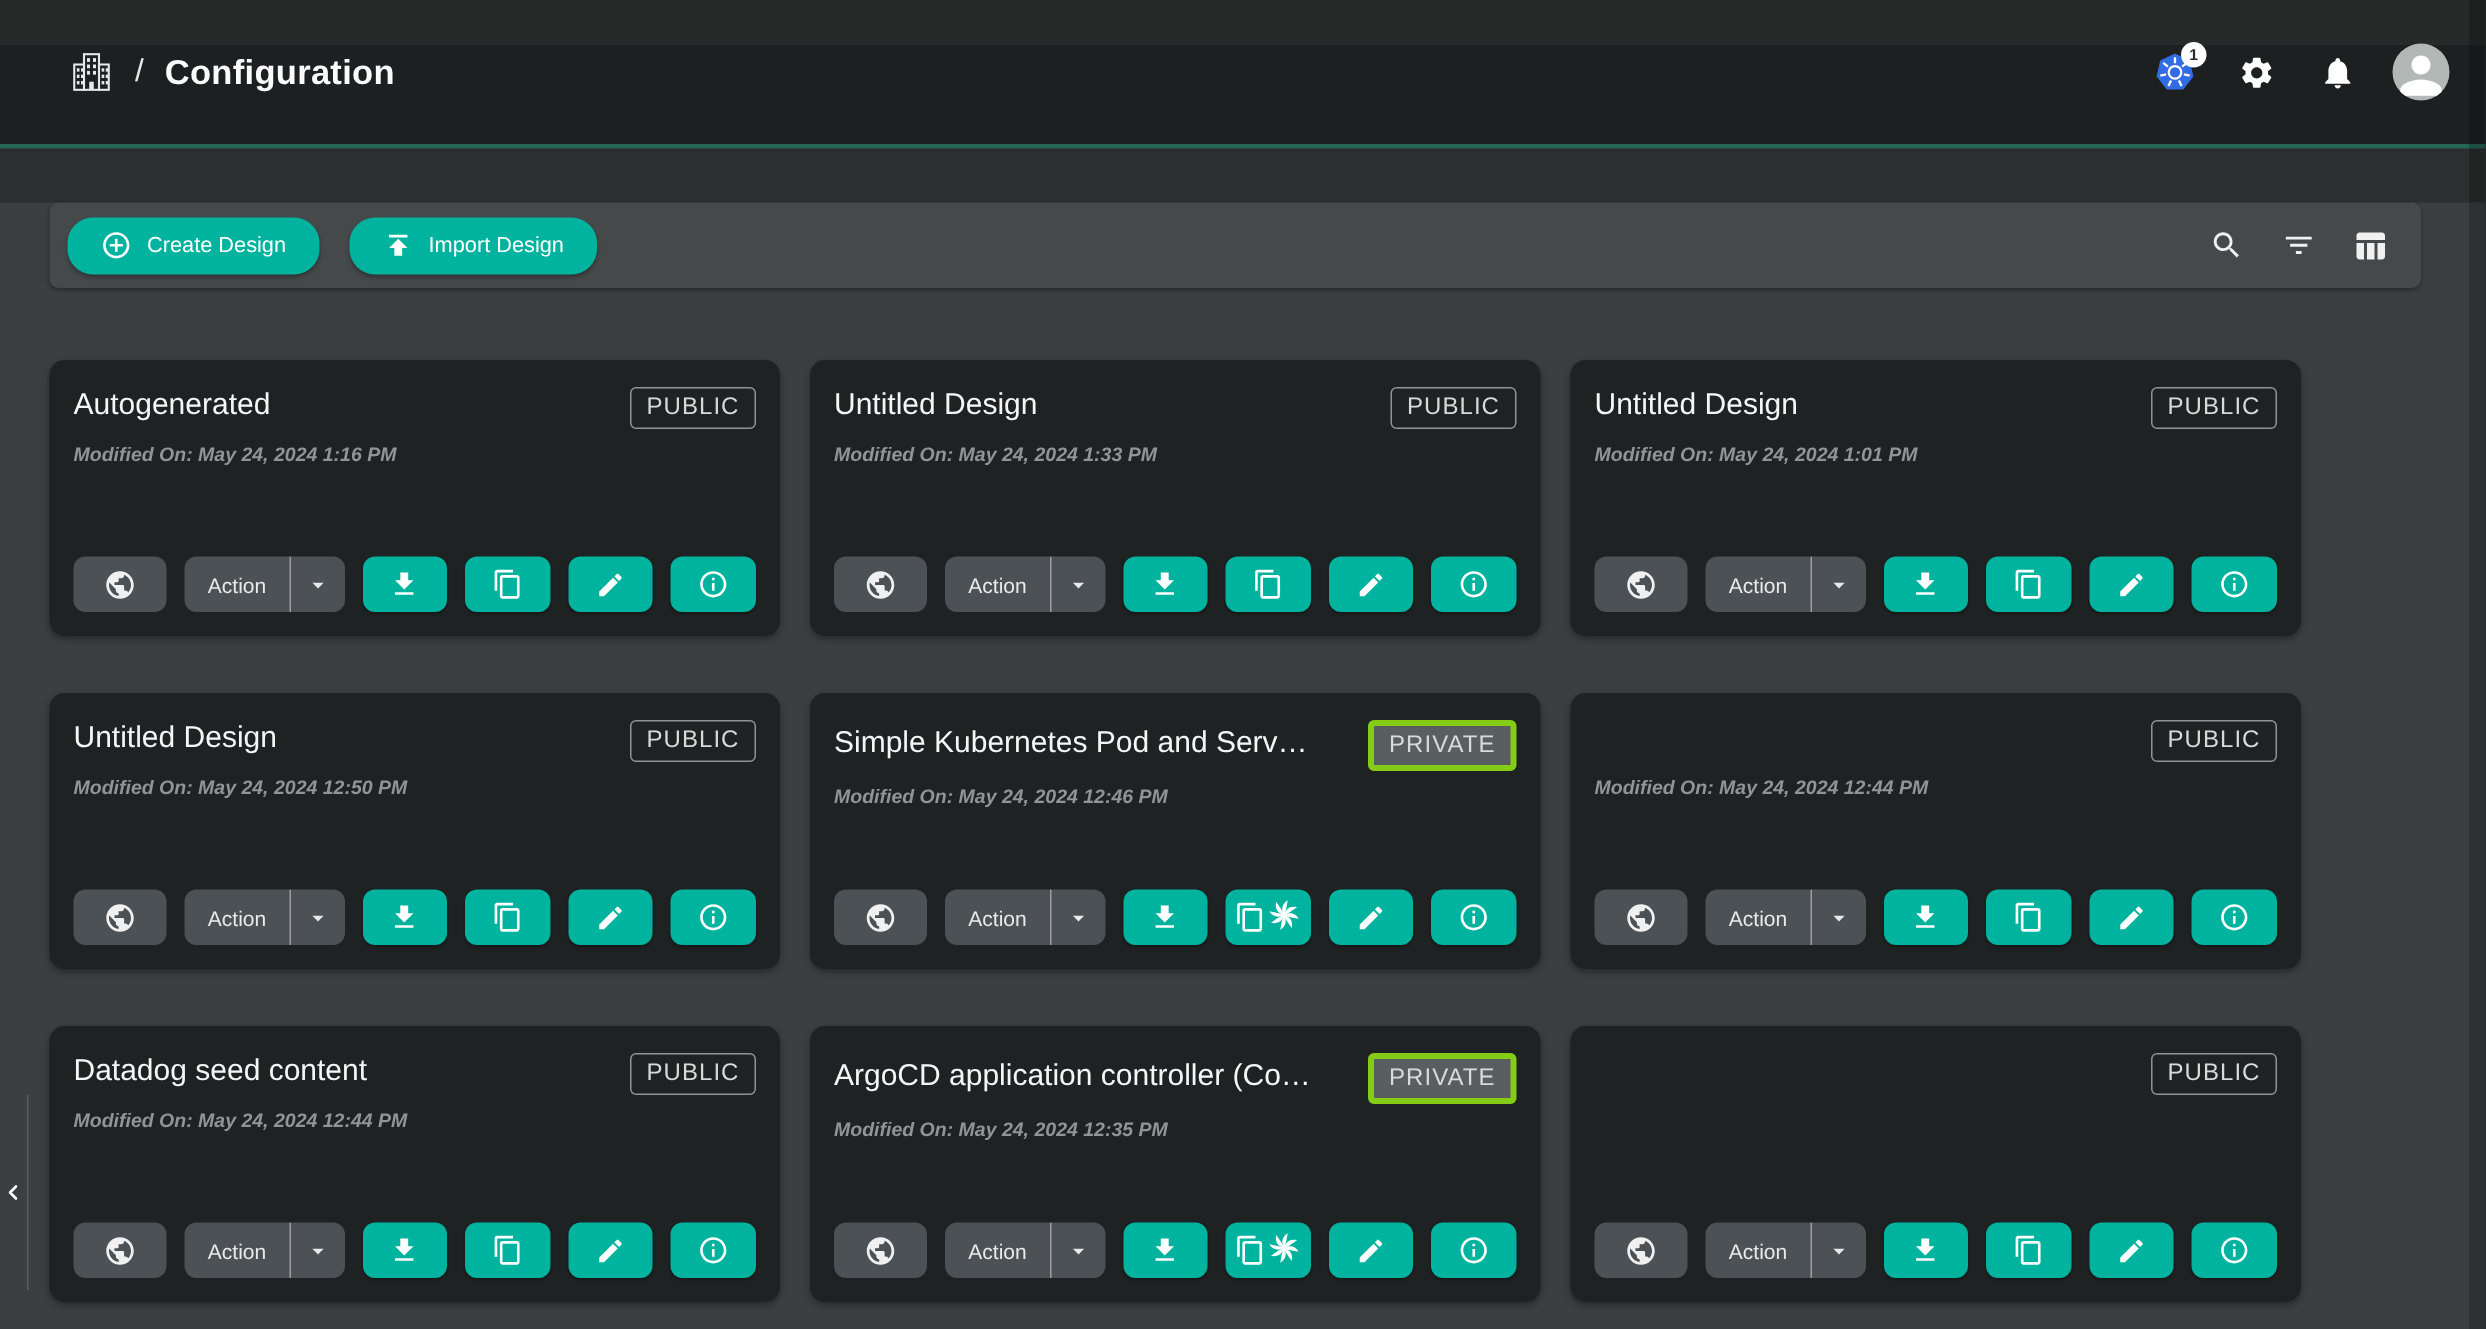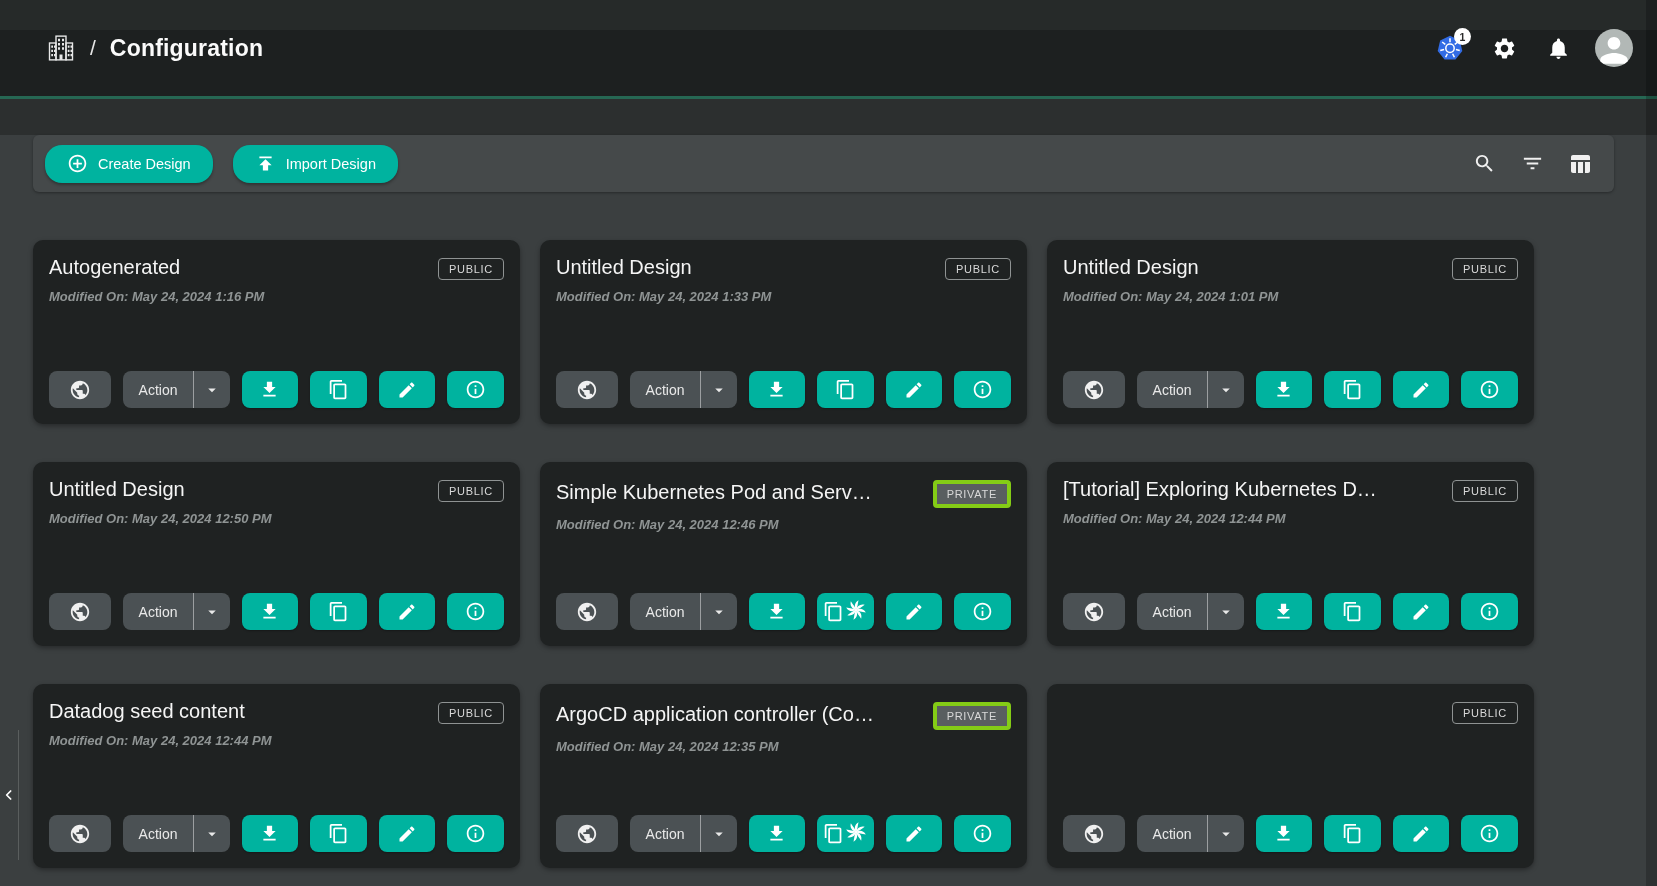--- a/index.html
+++ b/index.html
@@ -36,21 +36,21 @@
                display:flex; align-items:center; justify-content:center; }
 
   
   .grid { display:grid; grid-template-columns:repeat(3, 487px); gap:38px 20px;
           padding:48px 43px 0 33px; }
   .card { background:#1f2222; border-radius:10px; height:184px; padding:15px 16px 16px;
           display:flex; flex-direction:column; box-shadow:0 2px 5px rgba(0,0,0,.35); }
   .card-head { display:flex; align-items:center; }
   .card-title { color:#f5f5f5; font-size:20px; font-weight:400; white-space:nowrap;
                 overflow:hidden; text-overflow:ellipsis; max-width:370px; }
-  .badge { margin-left:auto; font-size:11px; letter-spacing:.7px; color:#d9d9d9;
+  .badge { margin-left:auto; font-size:16px; letter-spacing:.7px; color:#d9d9d9;
            padding:4px 10px; border-radius:4px; margin-top:3px; white-space:nowrap; }
   .badge-outline .badge { border:1px solid #8f9393; background:transparent; }
   .badge-filled  .badge { border:4px solid #84cc16; background:#595e60; }
   .modified { margin-top:9px; color:#8f9494; font-size:13px; font-style:italic; font-weight:600; }
   .card-actions { margin-top:auto; display:flex; align-items:center; gap:12px; }
   .cbtn { height:37px; border:none; border-radius:8px; cursor:pointer;
           display:flex; align-items:center; justify-content:center; }
   .btn-dark { background:#4b5154; width:62px; }
   .btn-teal { background:#00B39F; width:57px; box-shadow:0 1px 2px rgba(0,0,0,.3); }
   .action-group { height:37px; background:#4b5154; border-radius:8px; display:flex; overflow:hidden; }
@@ -523,21 +523,20 @@
           <svg width="21" height="21" viewBox="0 0 24 24" fill="#fff">
                 <path d="M11 7h2v2h-2zm0 4h2v6h-2zm1-9C6.48 2 2 6.48 2 12s4.48 10 10 10 10-4.48 10-10S17.52 2 12 2zm0 18c-4.41 0-8-3.59-8-8s3.59-8 8-8 8 3.59 8 8-3.59 8-8 8z"></path>
               </svg>
         </span>
       </button>
     </div>
   </article>
 
   <article class="card badge-outline">
     <div class="card-head">
-      <h2 class="card-title">[Tutorial] Exploring Kubernetes D…</h2>
       <span class="badge">PUBLIC</span>
     </div>
     <p class="modified">Modified On: May 24, 2024 12:44 PM</p>
 
     <div class="card-actions">
       <button class="cbtn btn-dark">
         <span style="display:flex">
           <svg width="22" height="22" viewBox="0 0 24 24" fill="#f0f0f0">
                 <path d="M12 2C6.48 2 2 6.48 2 12s4.48 10 10 10 10-4.48 10-10S17.52 2 12 2zm-1 17.93c-3.95-.49-7-3.85-7-7.93 0-.62.08-1.21.21-1.79L9 15v1c0 1.1.9 2 2 2v1.93zm6.9-2.54c-.26-.81-1-1.39-1.9-1.39h-1v-3c0-.55-.45-1-1-1H8v-2h2c.55 0 1-.45 1-1V7h2c1.1 0 2-.9 2-2v-.41c2.93 1.19 5 4.06 5 7.41 0 2.08-.8 3.97-2.1 5.39z"></path>
               </svg>

